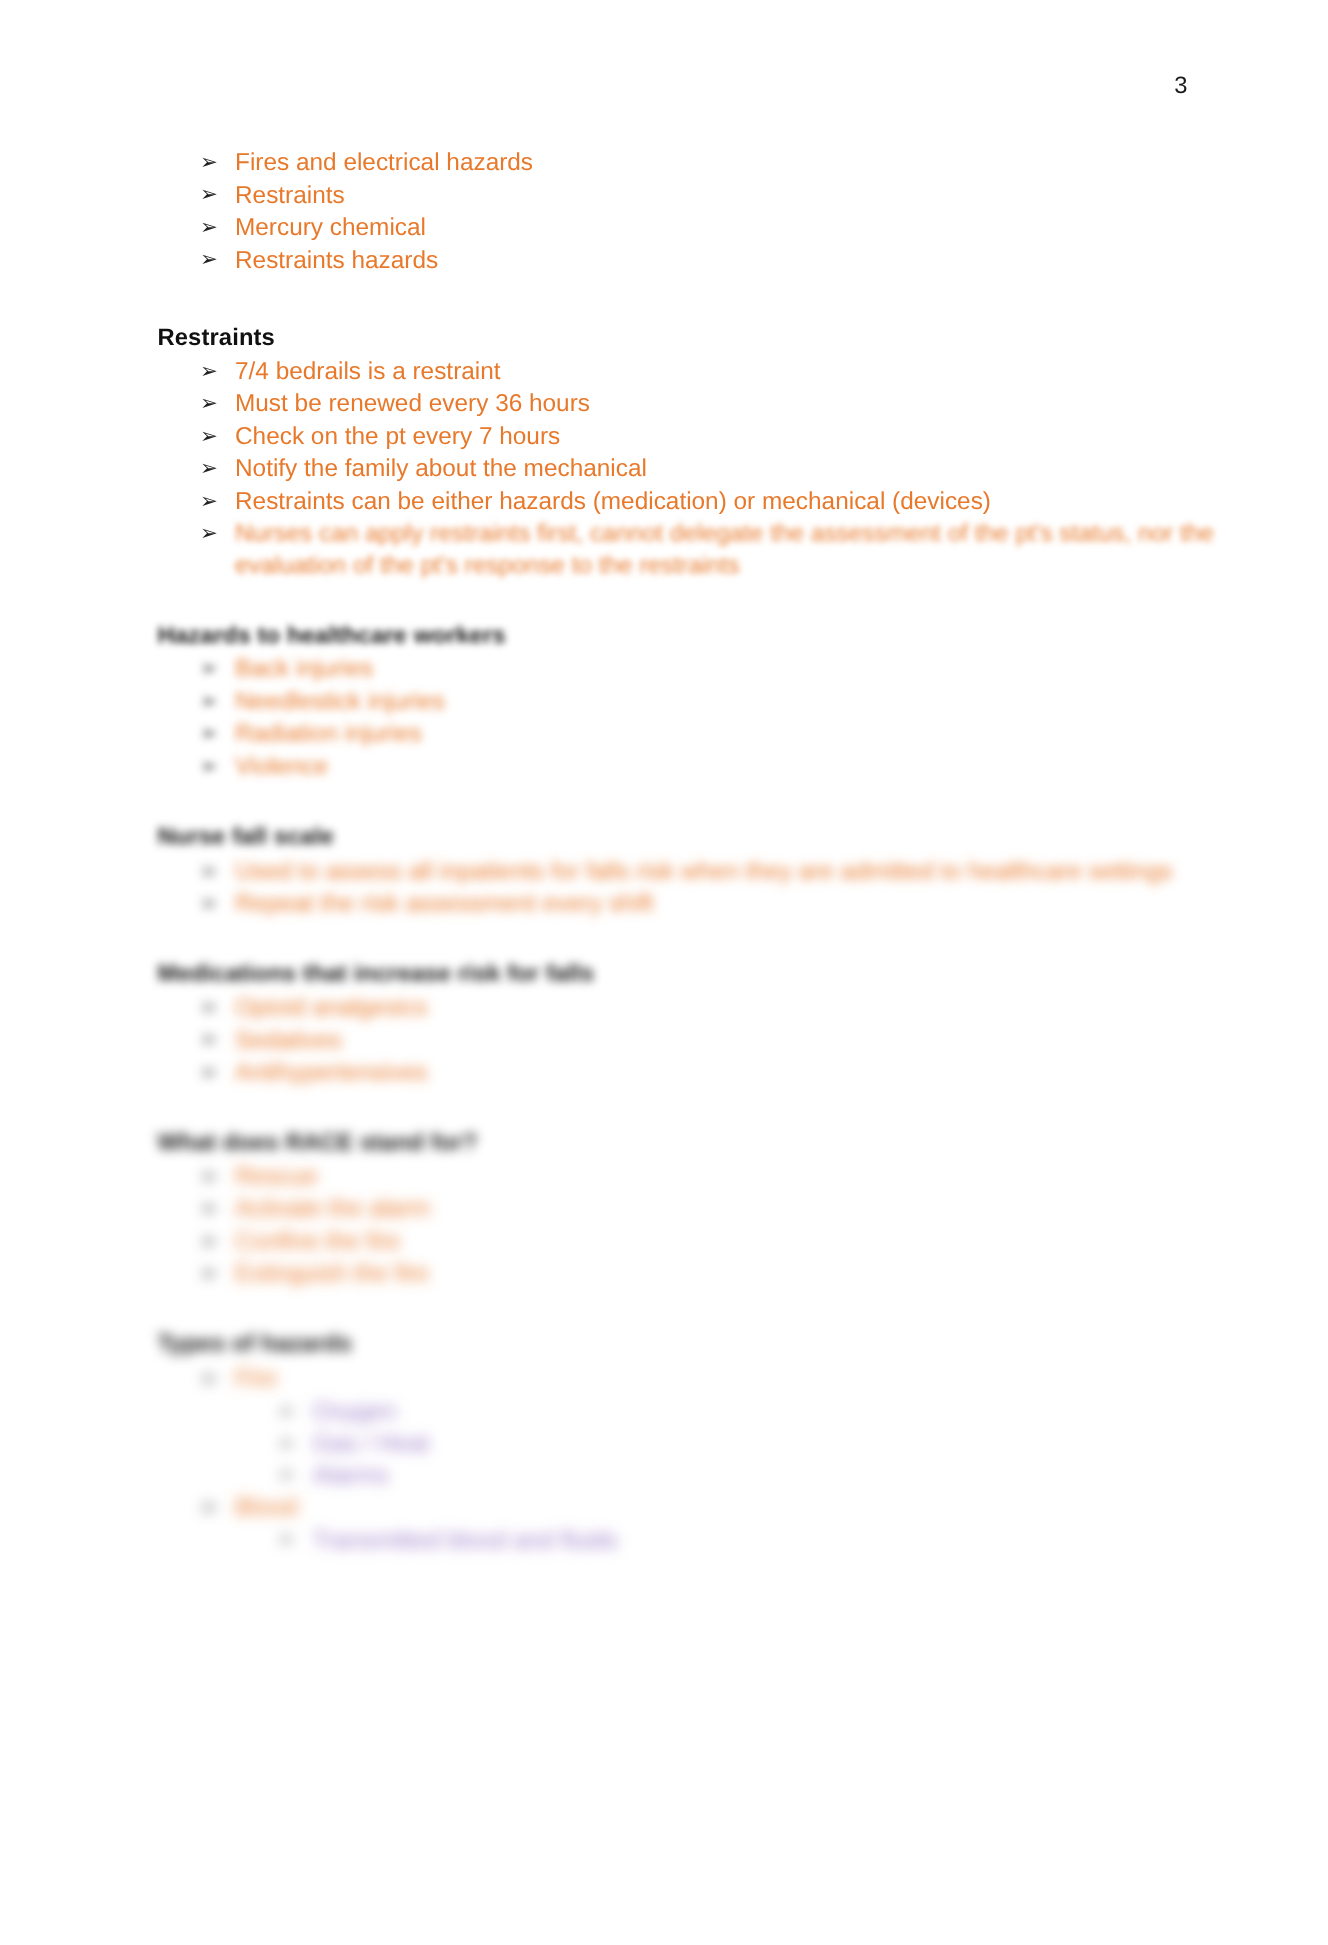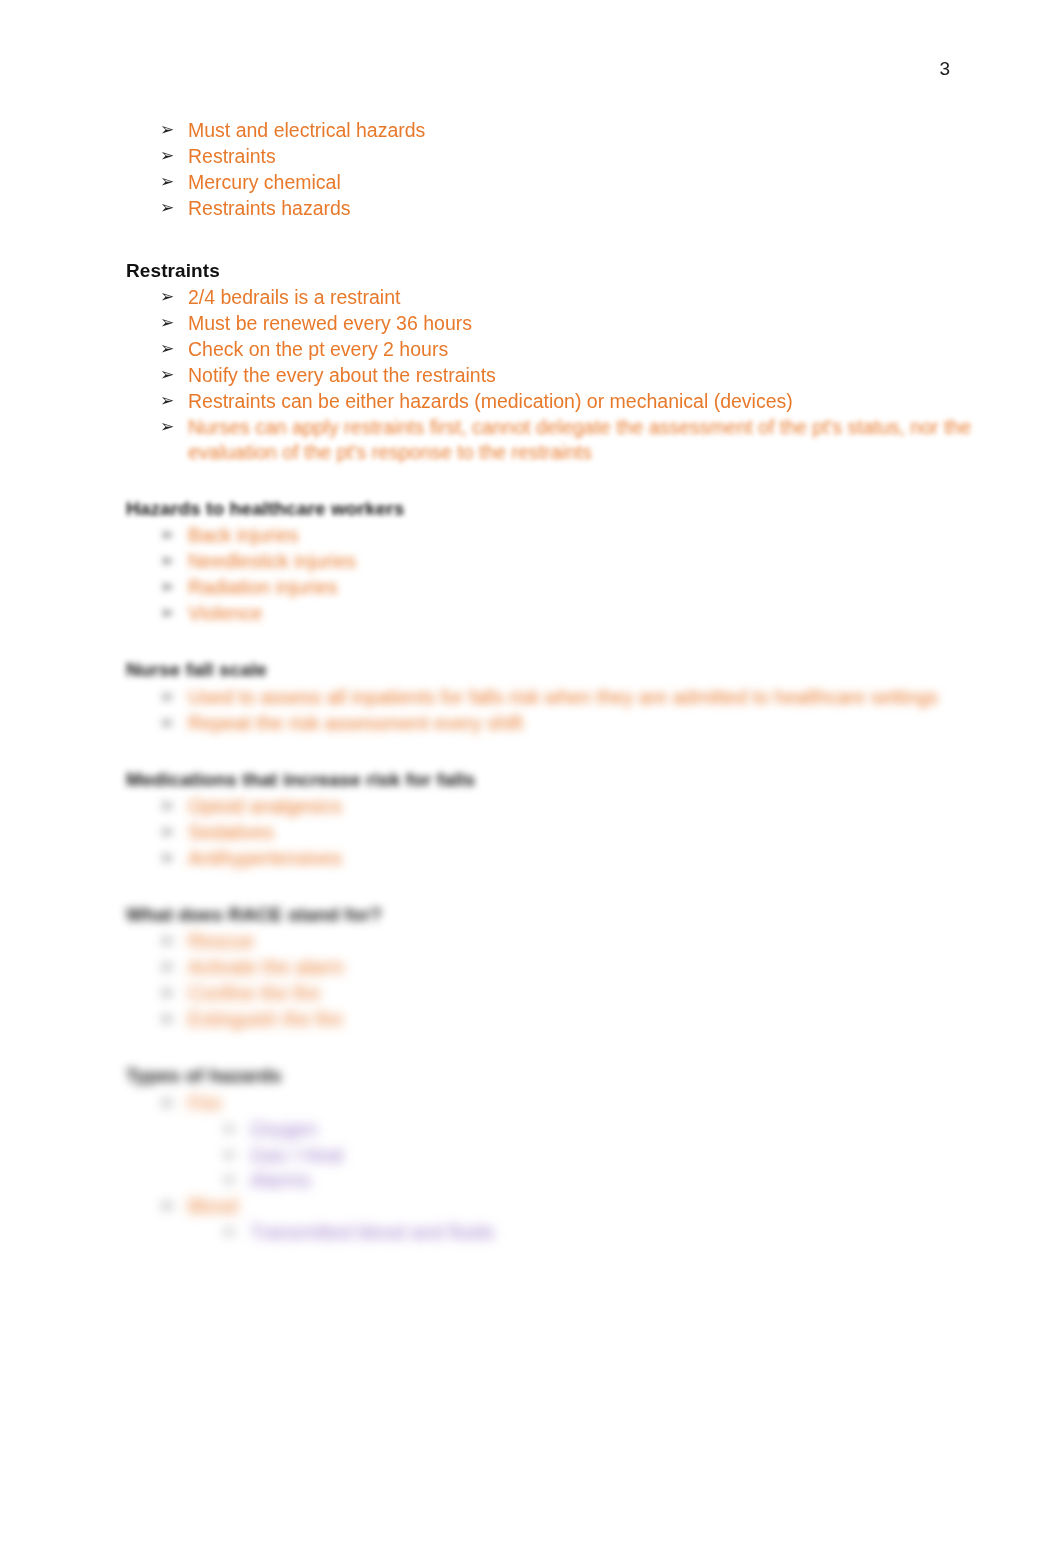--- a/index.html
+++ b/index.html
@@ -94,21 +94,21 @@
 
 <div class="page">
 
   <div class="page-number">3</div>
 
   <div class="content">
 
     <ul class="lvl1">
       <li class="item">
         <span class="bullet">➢</span>
-        <span class="txt">Must and electrical hazards</span>
+        <span class="txt">Fires and electrical hazards</span>
       </li>
       <li class="item">
         <span class="bullet">➢</span>
         <span class="txt">Restraints</span>
       </li>
       <li class="item">
         <span class="bullet">➢</span>
         <span class="txt">Mercury chemical</span>
       </li>
       <li class="item">
@@ -117,33 +117,33 @@
       </li>
     </ul>
 
     <div class="gap-lg"></div>
 
     <div class="section">
       <h2 class="heading">Restraints</h2>
       <ul class="lvl1">
         <li class="item">
           <span class="bullet">➢</span>
-          <span class="txt">2/4 bedrails is a restraint</span>
+          <span class="txt">7/4 bedrails is a restraint</span>
         </li>
         <li class="item">
           <span class="bullet">➢</span>
           <span class="txt">Must be renewed every 36 hours</span>
         </li>
         <li class="item">
           <span class="bullet">➢</span>
-          <span class="txt">Check on the pt every 2 hours</span>
-        </li>
-        <li class="item">
-          <span class="bullet">➢</span>
-          <span class="txt">Notify the every about the restraints</span>
+          <span class="txt">Check on the pt every 7 hours</span>
+        </li>
+        <li class="item">
+          <span class="bullet">➢</span>
+          <span class="txt">Notify the family about the mechanical</span>
         </li>
         <li class="item">
           <span class="bullet">➢</span>
           <span class="txt">Restraints can be either hazards (medication) or mechanical (devices)</span>
         </li>
         <li class="item">
           <span class="bullet">➢</span>
           <span class="txt b1">Nurses can apply restraints first, cannot delegate the assessment of the pt's status, nor the evaluation of the pt's response to the restraints</span>
         </li>
       </ul>

